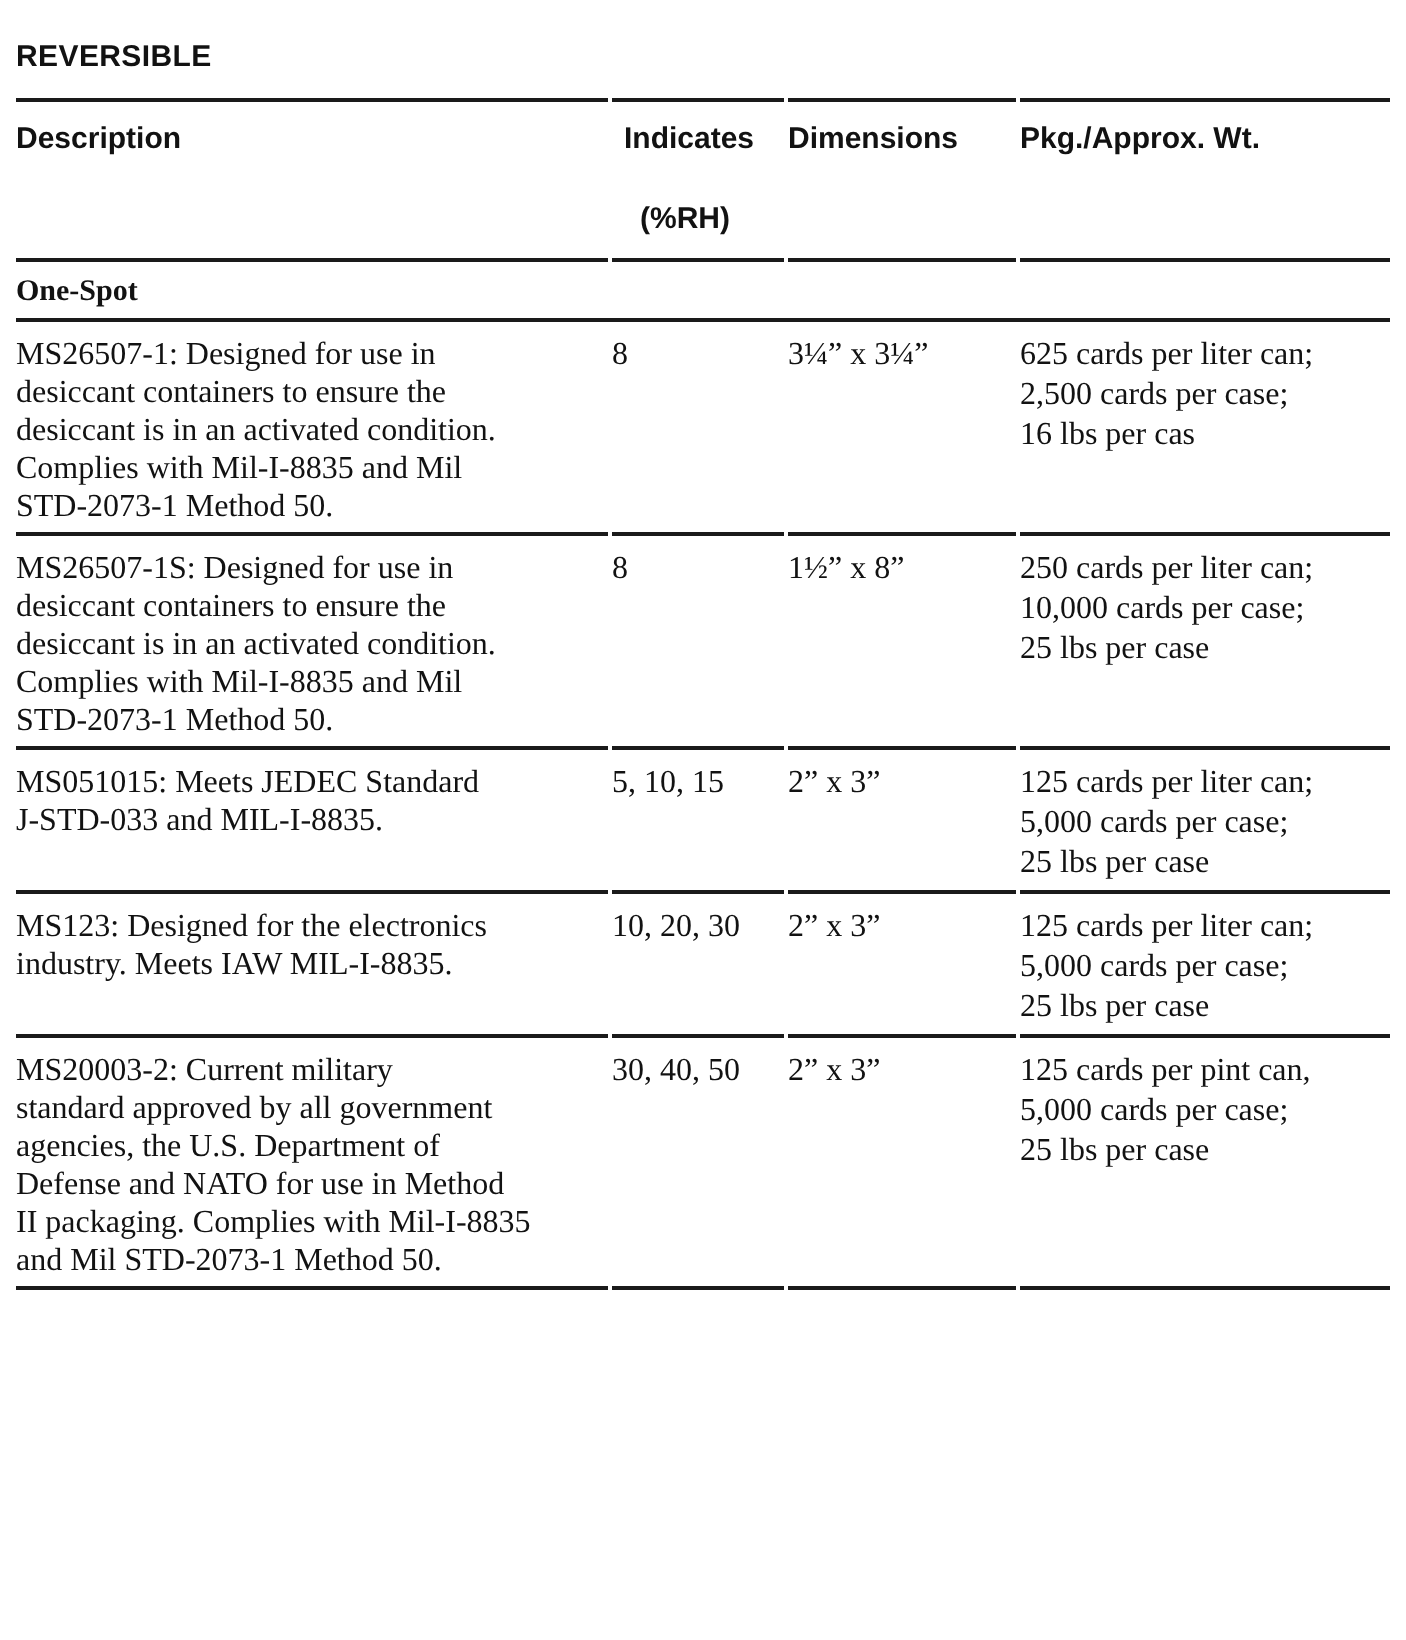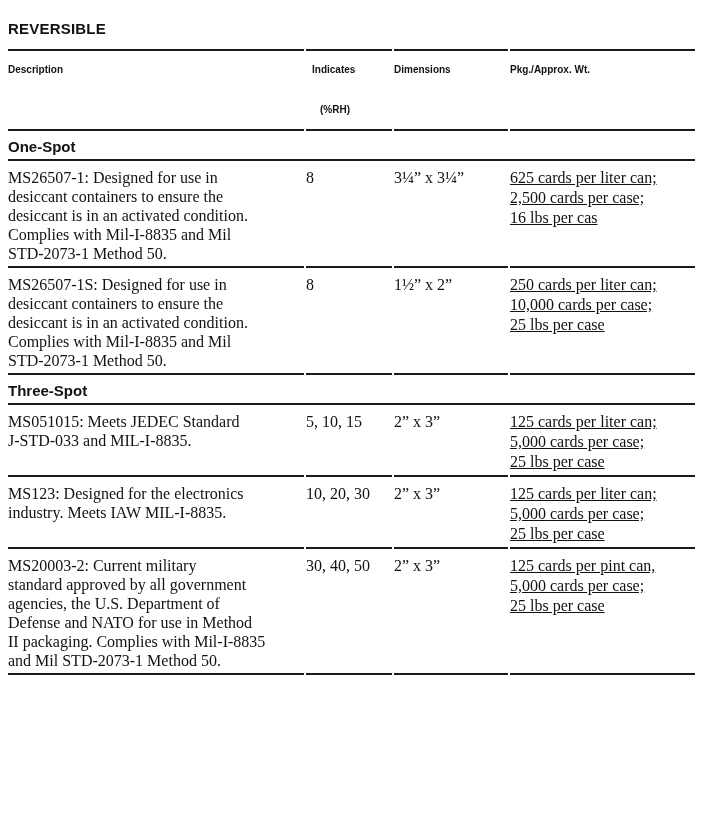--- a/index.html
+++ b/index.html
@@ -25,44 +25,44 @@
     table-layout:fixed;
     border-collapse:separate;
     border-spacing:2px 0;
     margin-top:12px;
   }
   col.c1{width:296px;}
   col.c2{width:86px;}
   col.c3{width:114px;}
   th{
     font-family:"Liberation Sans",sans-serif;
-    font-weight:bold;font-size:10px;line-height:20px;
+    font-weight:bold;font-size:15px;line-height:20px;
     text-align:left;vertical-align:top;
     border-top:2px solid var(--rule);
     border-bottom:2px solid var(--rule);
     padding:9px 0;
   }
   th .line2{display:block;padding-left:8px;}
   th.h-indicates{padding-left:6px;}
   td.section-cell{
-    font-family:Liberation Sans, sans-serif;
+    font-family:Liberation Serif, serif;
     font-weight:bold;font-size:15px;line-height:17px;
     border-bottom:2px solid var(--rule);
     padding:7px 0 4px 0;
   }
   td.cell{
     font-family:"Liberation Serif",serif;
     font-size:16px;line-height:20px;
     vertical-align:top;
     border-bottom:2px solid var(--rule);
     padding:7px 0 3px 0;
     white-space:pre-line;
   }
   td.cell.desc{line-height:19px;padding-right:8px;}
-  td.cell.pkg{padding-right:2px;text-decoration:underline;}
+  td.cell.pkg{padding-right:2px;}
 </style>
 </head>
 <body>
 
 <div class="doc">
   <h1 class="page-title">REVERSIBLE</h1>
 
   <table class="spec-table">
     <colgroup>
       <col class="c1">
@@ -105,29 +105,26 @@
 16 lbs per cas</td>
   </tr>
 
   <tr class="data-row">
     <td class="cell desc">MS26507-1S: Designed for use in
 desiccant containers to ensure the
 desiccant is in an activated condition.
 Complies with Mil-I-8835 and Mil
 STD-2073-1 Method 50.</td>
     <td class="cell ind">8</td>
-    <td class="cell dim">1½” x 2”</td>
+    <td class="cell dim">1½” x 8”</td>
     <td class="cell pkg">250 cards per liter can;
 10,000 cards per case;
 25 lbs per case</td>
   </tr>
 
-  <tr class="section-row">
-    <td colspan="4" class="section-cell">Three-Spot</td>
-  </tr>
 
 
   <tr class="data-row">
     <td class="cell desc">MS051015: Meets JEDEC Standard
 J-STD-033 and MIL-I-8835.</td>
     <td class="cell ind">5, 10, 15</td>
     <td class="cell dim">2” x 3”</td>
     <td class="cell pkg">125 cards per liter can;
 5,000 cards per case;
 25 lbs per case</td>

